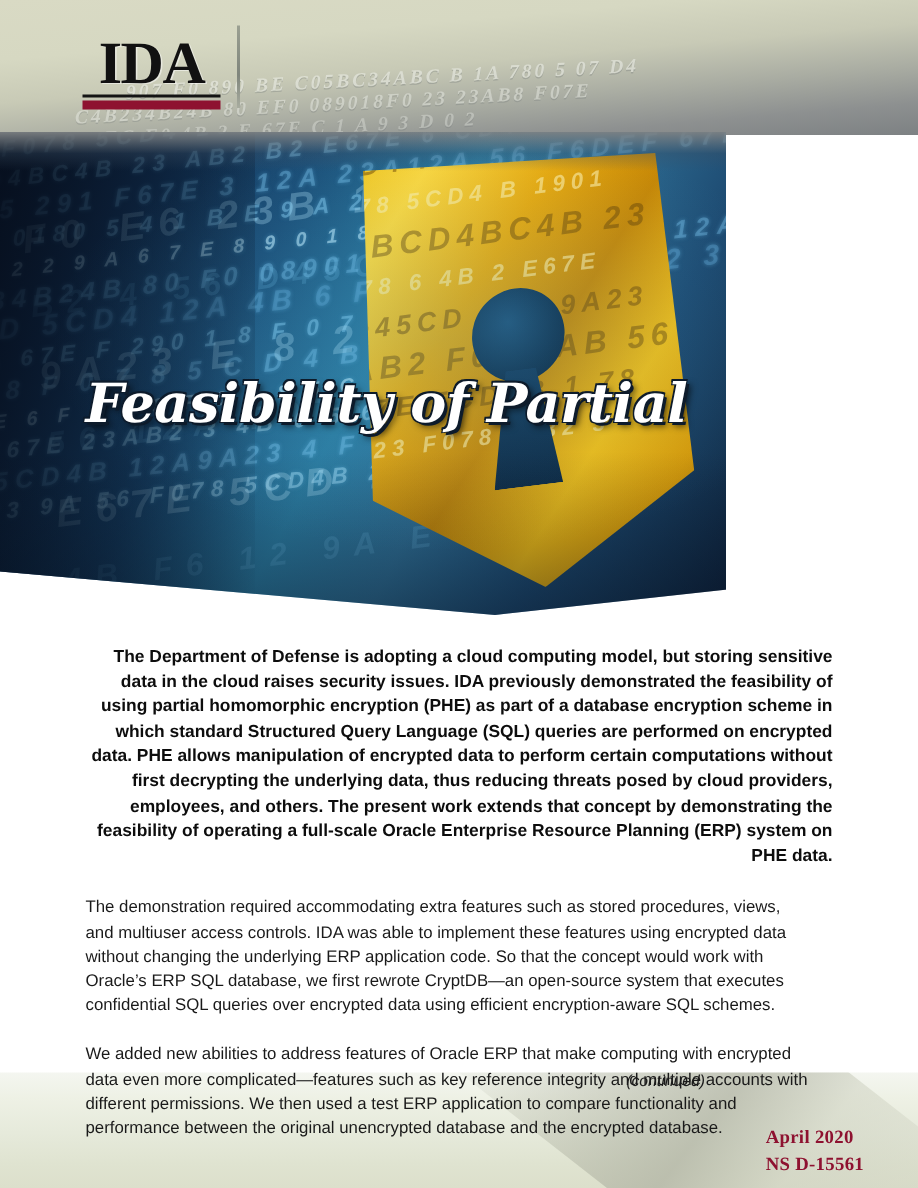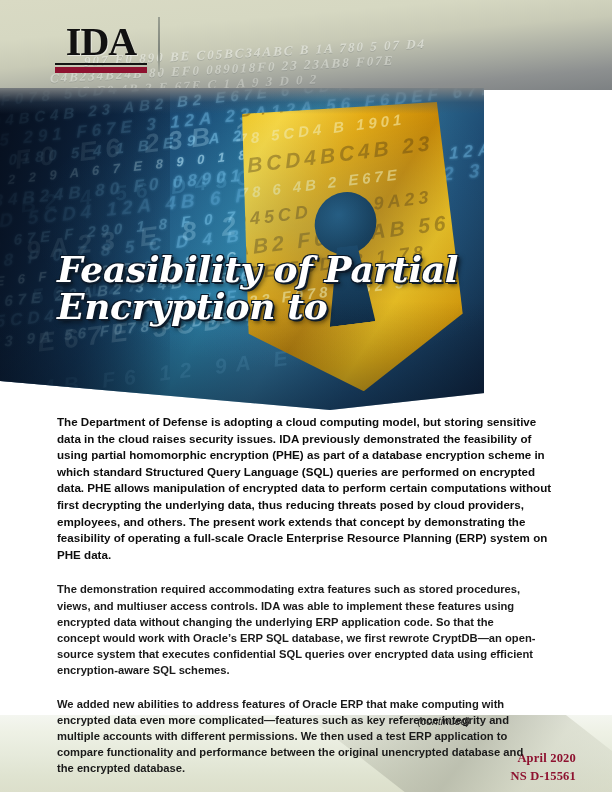--- a/index.html
+++ b/index.html
@@ -224,28 +224,28 @@
     left: 57px; top: 414px;
     width: 498px;
     z-index: 10;
   }
   .lede {
     font-family: "Liberation Sans", sans-serif;
     font-size: 11.6px;
     line-height: 16.6px;
     font-weight: bold;
     color: #0d0d0d;
-    text-align: left;
-    margin: 0 0 18px 0;
+    text-align: right;
+    margin: 16px 0 18px 0;
   }
   .para {
     font-family: "Liberation Sans", sans-serif;
     font-size: 11.2px;
     line-height: 16.2px;
-    font-weight: bold;
+    font-weight: normal;
     color: #1a1a1a;
     margin: 0 16px 17px 0;
   }
 
   
   .footer {
     position: absolute;
     left: 0; top: 715px;
     width: 612px; height: 77px;
     overflow: hidden;
@@ -263,21 +263,21 @@
     right: 142px; top: 0;
     font-family: "Liberation Sans", sans-serif;
     font-style: italic;
     font-size: 10.5px;
     color: #1c1c1c;
     z-index: 3;
   }
   .docinfo {
     position: absolute;
     right: 36px; top: 34px;
-    text-align: right;
+    text-align: left;
     z-index: 3;
   }
   .docinfo div {
     font-family: "Liberation Serif", serif;
     font-weight: bold;
     font-size: 12.5px;
     line-height: 18px;
     color: #8e1230;
     letter-spacing: .2px;
   }
@@ -344,21 +344,20 @@
       <div class="kh-stem"></div>
     </div>
   </div>
 
   <div class="hero-darkleft"></div>
   <div class="hero-vignette"></div>
   <div class="hero-fade-top"></div>
 
   <div class="hero-title">
     <div>Feasibility of Partial</div>
-    <div>Encryption to</div>
   </div>
 </div>
 
 <div class="body-wrap">
   <p class="lede">The Department of Defense is adopting a cloud computing model, but storing sensitive data in the cloud raises security issues. IDA previously demonstrated the feasibility of using partial homomorphic encryption (PHE) as part of a database encryption scheme in which standard Structured Query Language (SQL) queries are performed on encrypted data. PHE allows manipulation of encrypted data to perform certain computations without first decrypting the underlying data, thus reducing threats posed by cloud providers, employees, and others. The present work extends that concept by demonstrating the feasibility of operating a full-scale Oracle Enterprise Resource Planning (ERP) system on PHE data.</p>
   <p class="para">The demonstration required accommodating extra features such as stored procedures, views, and multiuser access controls. IDA was able to implement these features using encrypted data without changing the underlying ERP application code. So that the concept would work with Oracle’s ERP SQL database, we first rewrote CryptDB—an open-source system that executes confidential SQL queries over encrypted data using efficient encryption-aware SQL schemes.</p>
   <p class="para">We added new abilities to address features of Oracle ERP that make computing with encrypted data even more complicated—features such as key reference integrity and multiple accounts with different permissions. We then used a test ERP application to compare functionality and performance between the original unencrypted database and the encrypted database.</p>
 </div>
 
 <div class="footer">

